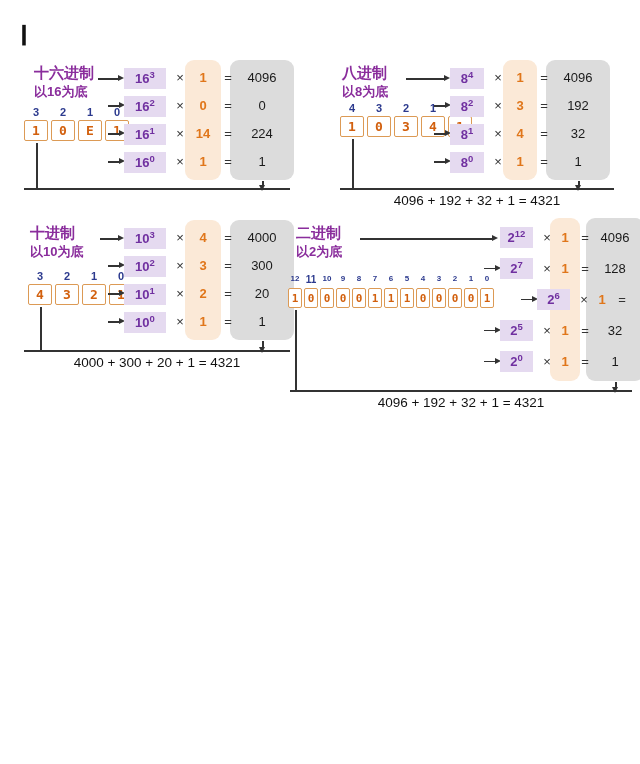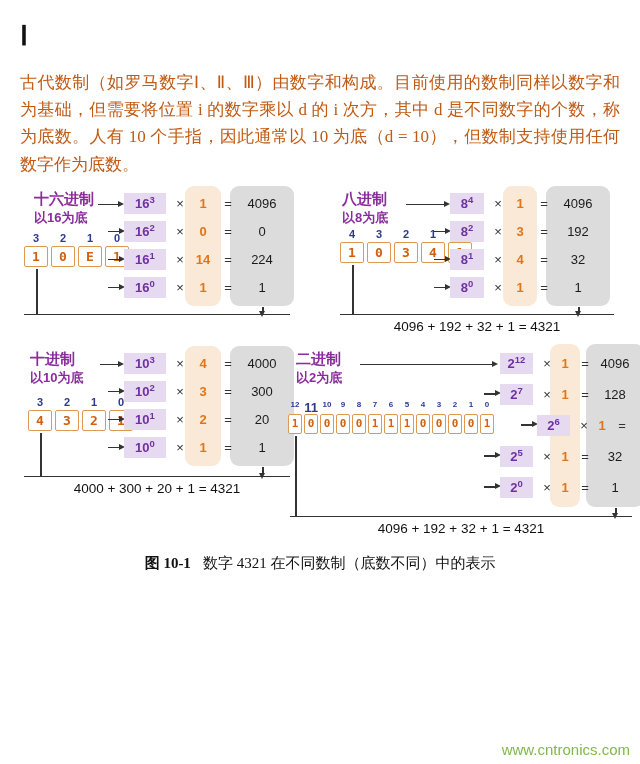--- a/index.html
+++ b/index.html
@@ -56,21 +56,20 @@
 </style>
 </head>
 <body>
 
 <div class="page">
 
   <div class="title-row">
     <span class="numeral">Ⅰ</span>
   </div>
 
-  <p class="body-text">古代数制（如罗马数字Ⅰ、Ⅱ、Ⅲ）由数字和构成。目前使用的数制同样以数字和为基础，但需要将位置 i 的数字乘以 d 的 i 次方，其中 d 是不同数字的个数，称为底数。人有 10 个手指，因此通常以 10 为底（d = 10），但数制支持使用任何数字作为底数。</p>
 
   <div class="figure" id="figure-canvas">
       <div class="panel" style="left: 18px; top: 0px; width: 302px; height: 154px;">
         <div class="p-name" style="left: 16px; top: 4px;">十六进制</div>
         <div class="p-base" style="left: 16px; top: 23px;">以16为底</div>
         <div class="harrow" style="left: 80px; top: 18px; width: 20px;"></div>
         <div class="pos-row" style="left: 6px; top: 46px;">
           <span class="pos-cell" style="width: 24px; margin-right: 3px; font-size: 11px;">3</span>
           <span class="pos-cell" style="width: 24px; margin-right: 3px; font-size: 11px;">2</span>
           <span class="pos-cell" style="width: 24px; margin-right: 3px; font-size: 11px;">1</span>
@@ -234,21 +233,21 @@
         <div class="rule" style="left: 6px; top: 132px; width: 266px;"></div>
         <div class="varrow" style="left: 244px; top: 123px; height: 6px;"></div>
         <div class="sum" style="left: 6px; top: 137px; width: 266px;">4000 + 300 + 20 + 1 = 4321</div>
       </div>
       <div class="panel" style="left: 286px; top: 158px; width: 354px; height: 204px;">
         <div class="p-name" style="left: 10px; top: 6px;">二进制</div>
         <div class="p-base" style="left: 10px; top: 25px;">以2为底</div>
         <div class="harrow" style="left: 74px; top: 20px; width: 132px;"></div>
         <div class="pos-row" style="left: 2px; top: 56px;">
           <span class="pos-cell" style="width: 14px; margin-right: 2px; font-size: 8px;">12</span>
-          <span class="pos-cell" style="width: 14px; margin-right: 2px; font-size: 13px;">11</span>
+          <span class="pos-cell" style="width: 14px; margin-right: 2px; font-size: 10px;">11</span>
           <span class="pos-cell" style="width: 14px; margin-right: 2px; font-size: 8px;">10</span>
           <span class="pos-cell" style="width: 14px; margin-right: 2px; font-size: 8px;">9</span>
           <span class="pos-cell" style="width: 14px; margin-right: 2px; font-size: 8px;">8</span>
           <span class="pos-cell" style="width: 14px; margin-right: 2px; font-size: 8px;">7</span>
           <span class="pos-cell" style="width: 14px; margin-right: 2px; font-size: 8px;">6</span>
           <span class="pos-cell" style="width: 14px; margin-right: 2px; font-size: 8px;">5</span>
           <span class="pos-cell" style="width: 14px; margin-right: 2px; font-size: 8px;">4</span>
           <span class="pos-cell" style="width: 14px; margin-right: 2px; font-size: 8px;">3</span>
           <span class="pos-cell" style="width: 14px; margin-right: 2px; font-size: 8px;">2</span>
           <span class="pos-cell" style="width: 14px; margin-right: 2px; font-size: 8px;">1</span>
@@ -312,18 +311,14 @@
             <span class="res" style="left: 92px; width: 46px; top: 0px; height: 31px; line-height: 31px;">1</span>
           </div>
         </div>
         <div class="vline" style="left: 9px; top: 92px; height: 80px;"></div>
         <div class="rule" style="left: 4px; top: 172px; width: 342px;"></div>
         <div class="varrow" style="left: 329px; top: 164px; height: 5px;"></div>
         <div class="sum" style="left: 4px; top: 177px; width: 342px;">4096 + 192 + 32 + 1 = 4321</div>
       </div>
     </div>
 
-  <div class="caption">
-    <span class="cap-label">图 10-1</span><span>数字 4321 在不同数制（底数不同）中的表示</span>
-  </div>
-
-  <div class="watermark">www.cntronics.com</div>
+
 </div>
 
 </body></html>

